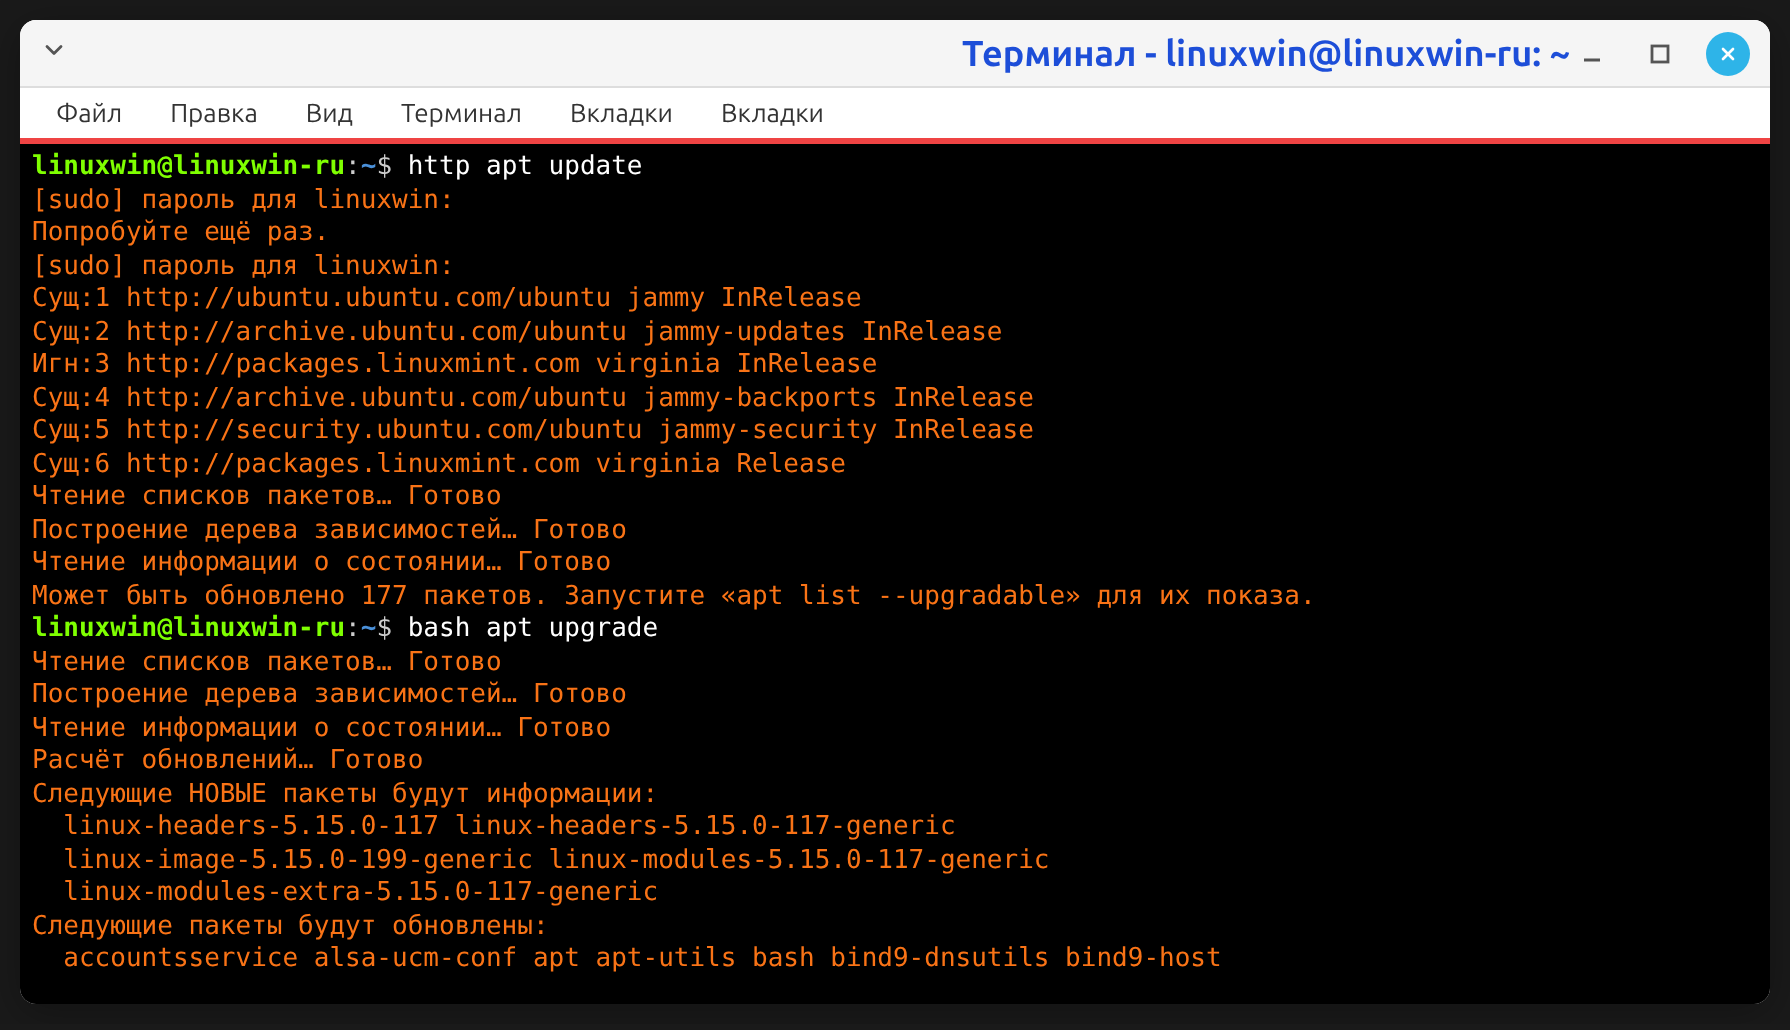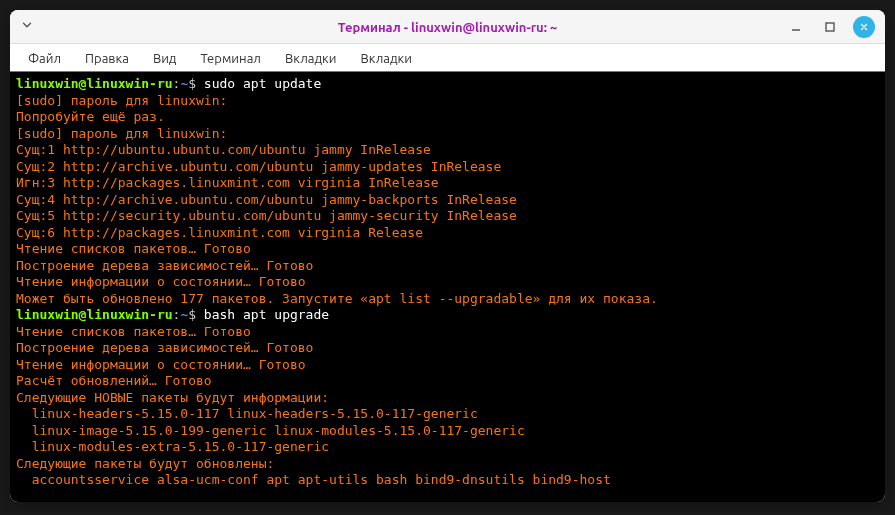--- a/index.html
+++ b/index.html
@@ -20,39 +20,39 @@
 }
 .titlebar {
   background: #f5f5f5;
   height: 34px;
   display: flex;
   align-items: center;
   padding: 0 10px;
   border-bottom: 1px solid #ddd;
 }
 .titlebar-left { width: 90px; display:flex; align-items:center; gap:6px;}
-.titlebar-center { flex: 1; text-align: center; font-family: "Ubuntu", "Cantarell", sans-serif; font-size: 13px; font-weight: 600; color: #a21caf; }
+.titlebar-center { flex: 1; text-align: right; font-family: "Ubuntu", "Cantarell", sans-serif; font-size: 18px; font-weight: 600; color: #1d4ed8; }
 .titlebar-right { width: 90px; display: flex; justify-content: flex-end; gap: 12px; align-items:center;}
 .win-btn { width: 22px; height: 22px; display:flex; align-items:center; justify-content:center; border-radius:50%; cursor:pointer; }
 .win-btn.min::before, .win-btn.max::before { content:''; display:block; }
 .win-btn.min svg, .win-btn.max svg { width:12px; height:12px; }
 .win-btn.close { background:#2eb4e8; }
 .win-btn.close svg { width:10px; height:10px; }
 .chevron-icon svg { width:14px; height:14px; }
 .menubar {
   background: #fff;
   height: 28px;
   display: flex;
   align-items: center;
   padding: 0 8px;
   gap: 4px;
   font-family: "Ubuntu","Cantarell",sans-serif;
   font-size: 13px;
   color: #333;
-  border-bottom: 1px solid #ef4444;
+  border-bottom: 3px solid #ef4444;
 }
 .menu-item { padding: 4px 10px; cursor: pointer; border-radius:3px; }
 .terminal {
   background: #000;
   color: #ccc;
   font-size: 13px;
   line-height: 1.27;
   padding: 4px 6px 6px 6px;
   min-height: 430px;
   white-space: pre;
@@ -99,21 +99,21 @@
 
   <div class="menubar">
     <div class="menu-item">Файл</div>
     <div class="menu-item">Правка</div>
     <div class="menu-item">Вид</div>
     <div class="menu-item">Терминал</div>
     <div class="menu-item">Вкладки</div>
     <div class="menu-item">Вкладки</div>
   </div>
 
-  <div class="terminal"><span class="prompt-user">linuxwin@linuxwin-ru</span><span class="prompt-sym">:</span><span class="prompt-path">~</span><span class="prompt-sym">$</span> <span class="cmd">sudo apt update</span>
+  <div class="terminal"><span class="prompt-user">linuxwin@linuxwin-ru</span><span class="prompt-sym">:</span><span class="prompt-path">~</span><span class="prompt-sym">$</span> <span class="cmd">http apt update</span>
 <span class="line">[sudo] пароль для linuxwin:</span>
 <span class="line">Попробуйте ещё раз.</span>
 <span class="line">[sudo] пароль для linuxwin:</span>
 <span class="line">Сущ:1 http://ubuntu.ubuntu.com/ubuntu jammy InRelease</span>
 <span class="line">Сущ:2 http://archive.ubuntu.com/ubuntu jammy-updates InRelease</span>
 <span class="line">Игн:3 http://packages.linuxmint.com virginia InRelease</span>
 <span class="line">Сущ:4 http://archive.ubuntu.com/ubuntu jammy-backports InRelease</span>
 <span class="line">Сущ:5 http://security.ubuntu.com/ubuntu jammy-security InRelease</span>
 <span class="line">Сущ:6 http://packages.linuxmint.com virginia Release</span>
 <span class="line">Чтение списков пакетов… Готово</span>

